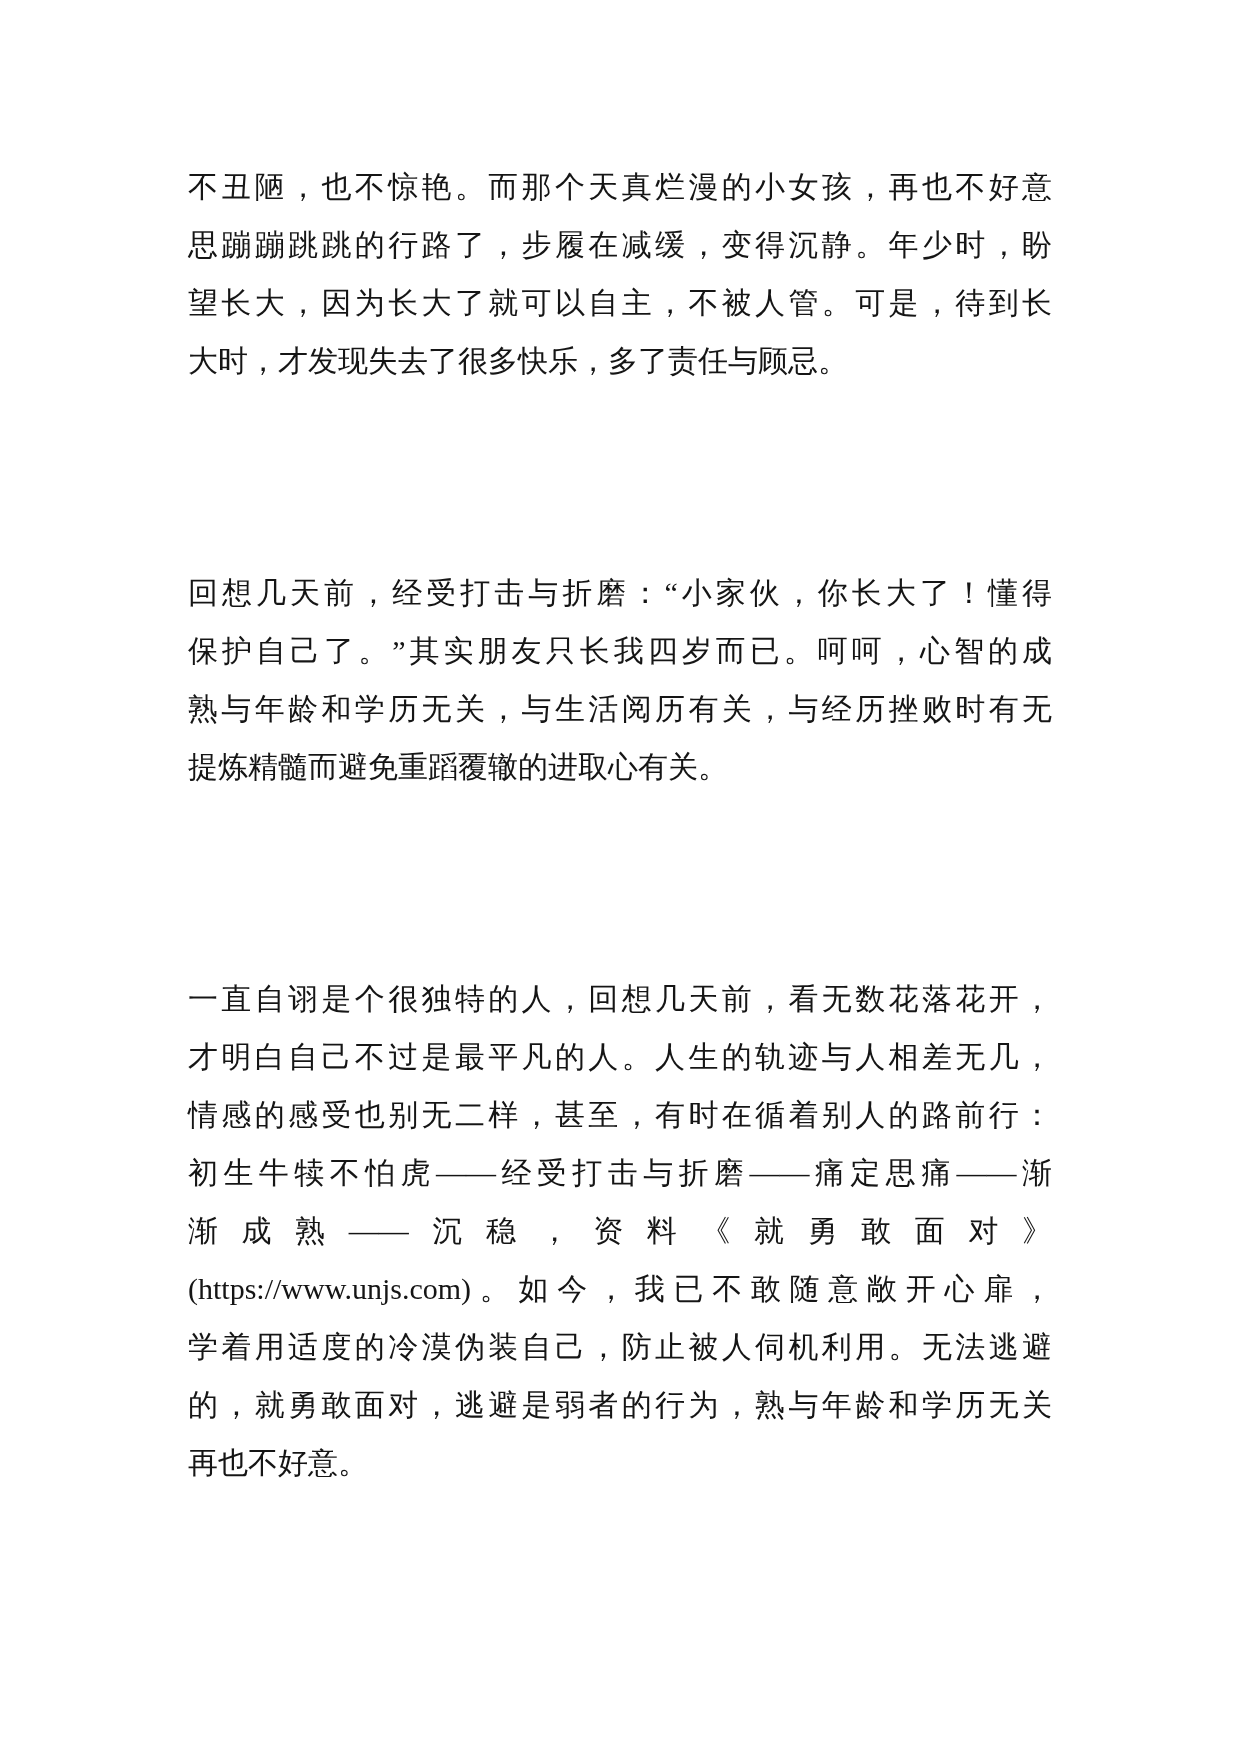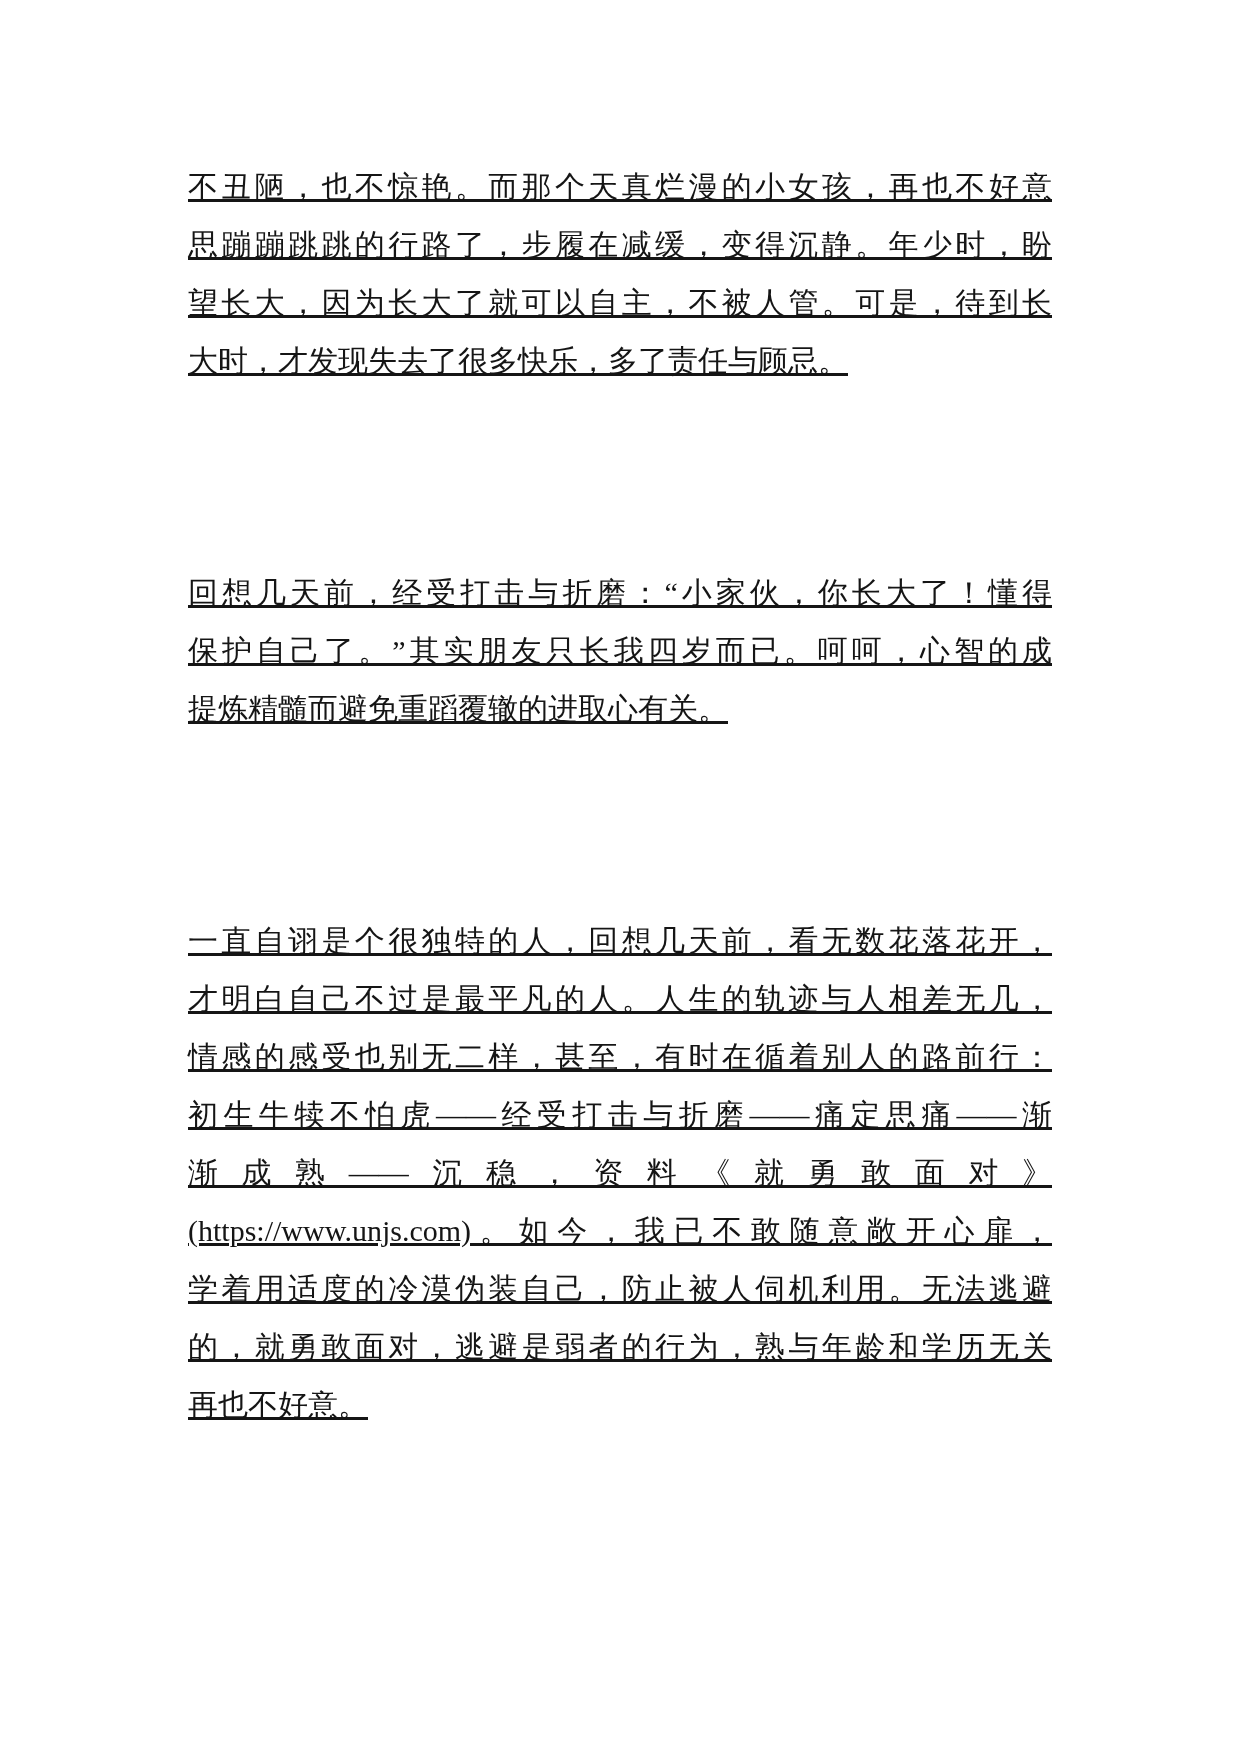--- a/index.html
+++ b/index.html
@@ -17,21 +17,20 @@
   .doc-page {
     position: absolute;
     left: 188px;
     top: 158px;
     width: 864px;
     color: #151515;
   }
   .paragraph {
     margin: 0;
     padding: 0;
-    text-decoration: underline;
   }
   .paragraph + .paragraph {
     margin-top: 174px;
   }
   .text-line {
     font-size: 30px;
     line-height: 58px;
     height: 58px;
     white-space: normal;
     text-align: justify;
@@ -52,20 +51,21 @@
   <div class="paragraph">
     <div class="text-line">不丑陋，也不惊艳。而那个天真烂漫的小女孩，再也不好意</div>
     <div class="text-line">思蹦蹦跳跳的行路了，步履在减缓，变得沉静。年少时，盼</div>
     <div class="text-line">望长大，因为长大了就可以自主，不被人管。可是，待到长</div>
     <div class="text-line last">大时，才发现失去了很多快乐，多了责任与顾忌。</div>
   </div>
 
   <div class="paragraph">
     <div class="text-line">回想几天前，经受打击与折磨：“小家伙，你长大了！懂得</div>
     <div class="text-line">保护自己了。”其实朋友只长我四岁而已。呵呵，心智的成</div>
+    <div class="text-line">熟与年龄和学历无关，与生活阅历有关，与经历挫败时有无</div>
     <div class="text-line last">提炼精髓而避免重蹈覆辙的进取心有关。</div>
   </div>
 
   <div class="paragraph">
     <div class="text-line">一直自诩是个很独特的人，回想几天前，看无数花落花开，</div>
     <div class="text-line">才明白自己不过是最平凡的人。人生的轨迹与人相差无几，</div>
     <div class="text-line">情感的感受也别无二样，甚至，有时在循着别人的路前行：</div>
     <div class="text-line">初生牛犊不怕虎——经受打击与折磨——痛定思痛——渐</div>
     <div class="text-line">渐成熟——沉稳，资料《就勇敢面对》</div>
     <div class="text-line">(https://www.unjs.com)。如今，我已不敢随意敞开心扉，</div>

